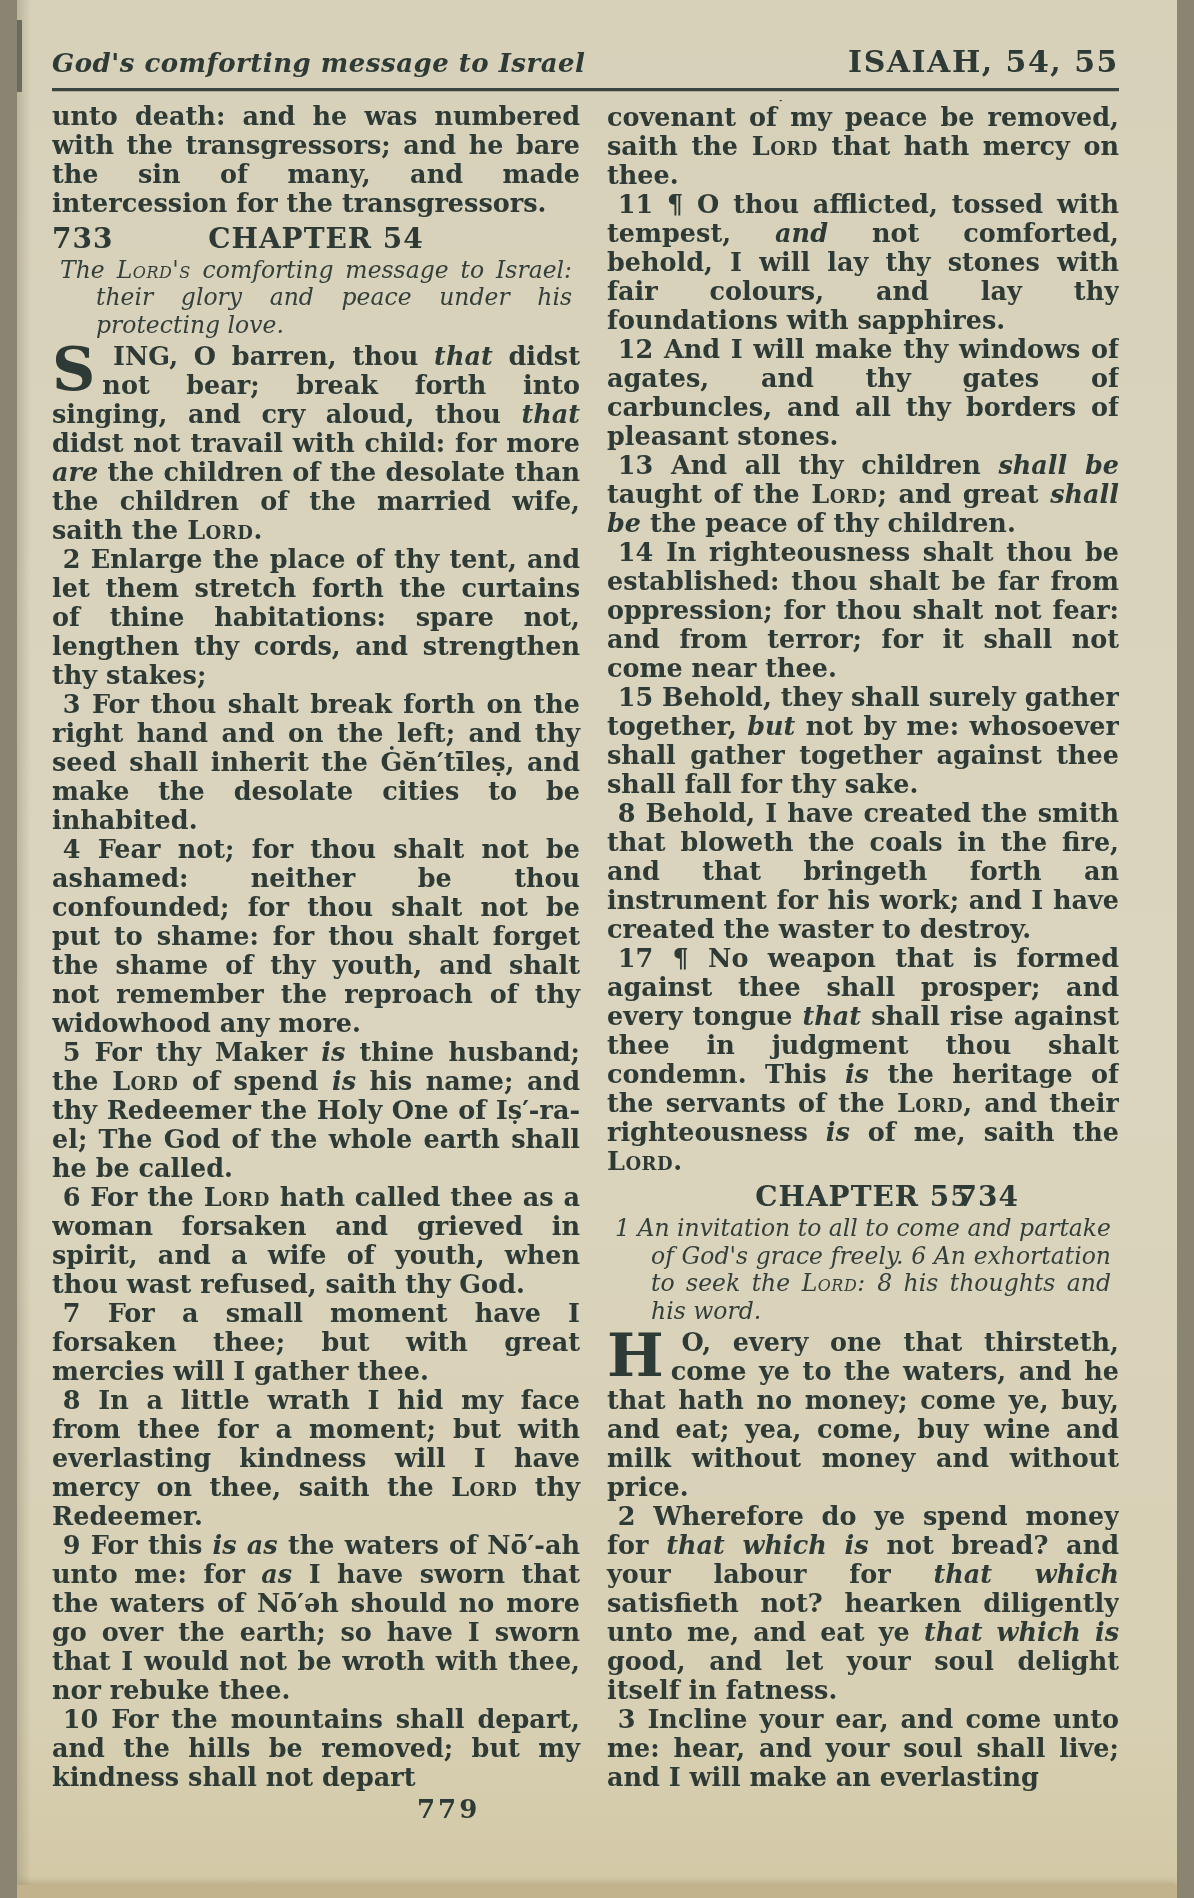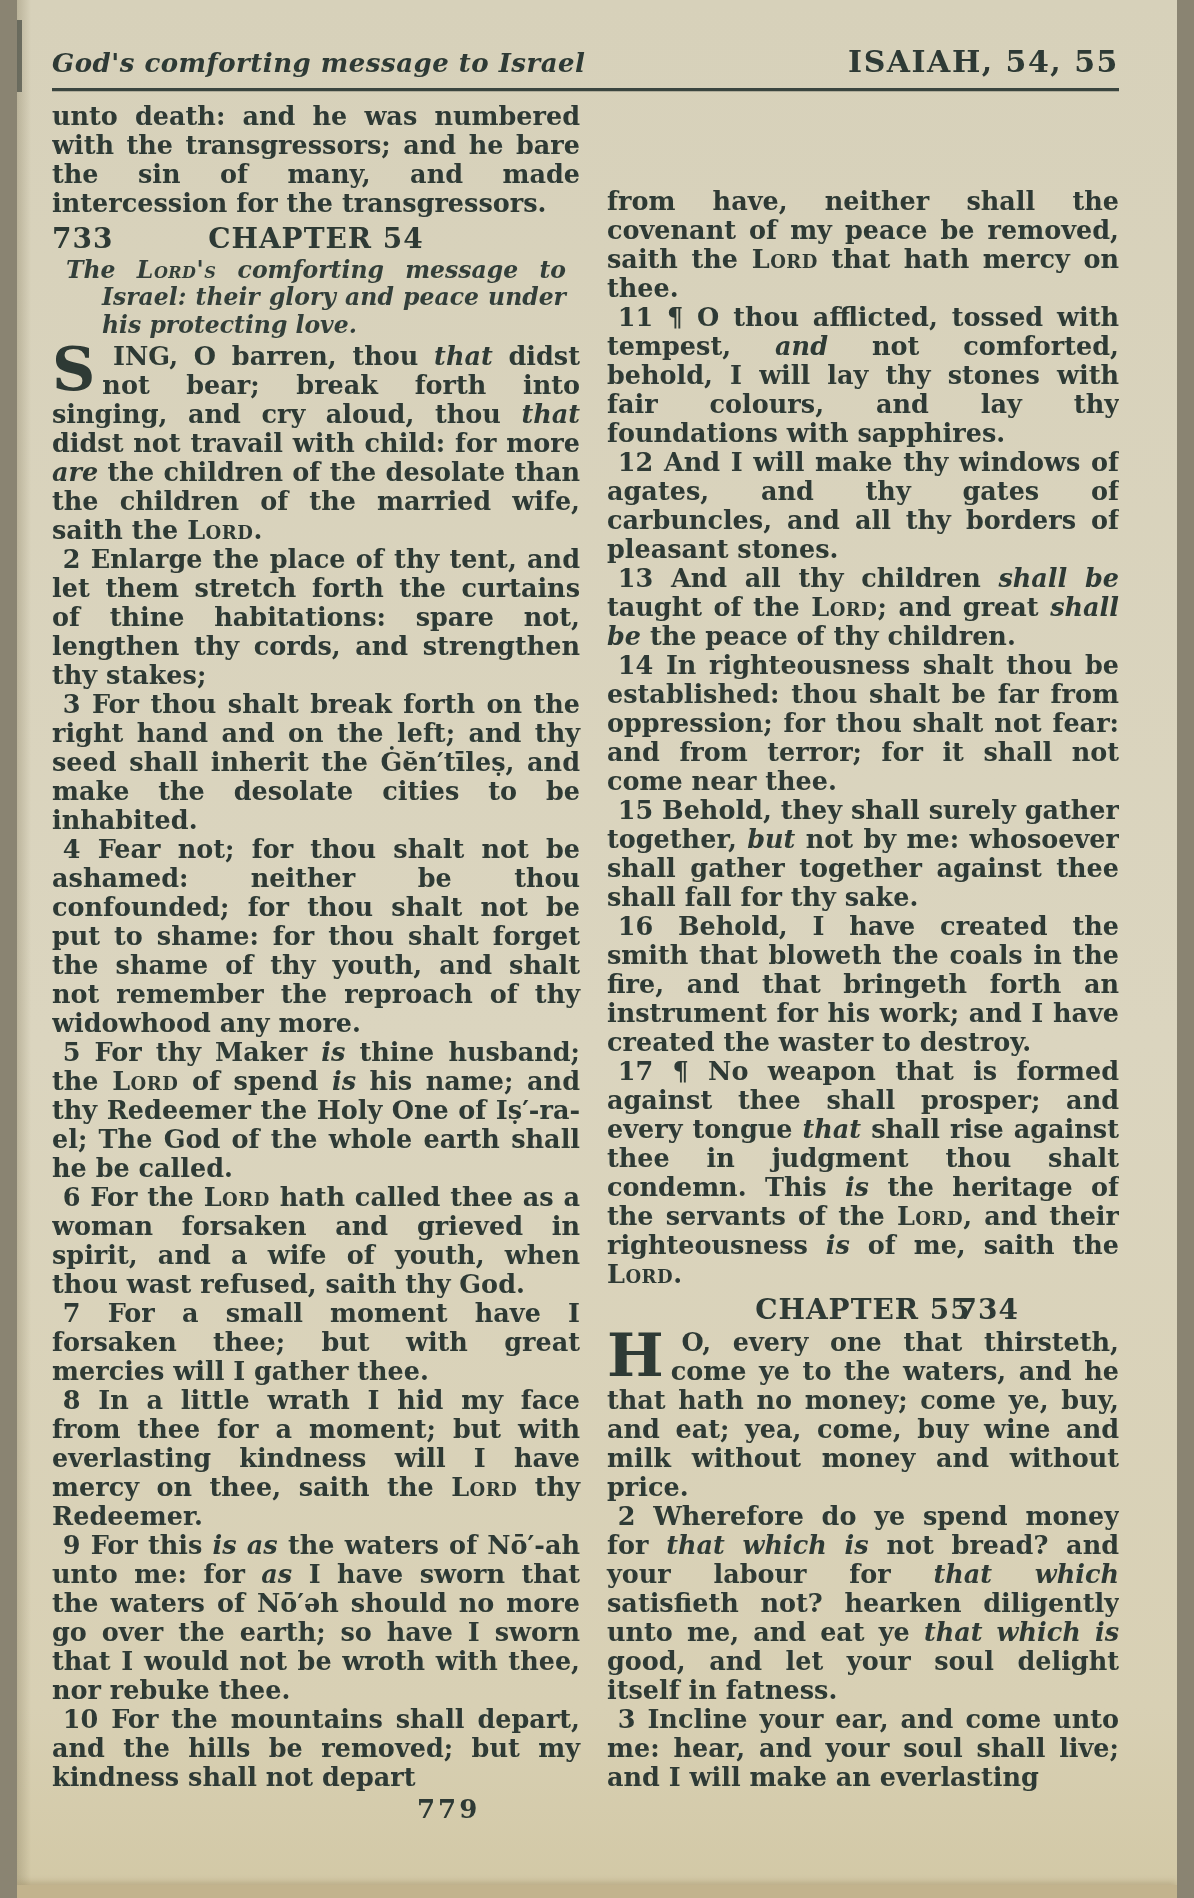--- a/index.html
+++ b/index.html
@@ -31,21 +31,21 @@
   .para{margin:0;}
   .para.verse{text-indent:.42em;}
   .para.plain{text-indent:0;}
   .i{font-style:italic;}
   .sc{font-variant:small-caps;letter-spacing:.5px;}
   .chapter-head{position:relative;text-align:center;font-weight:700;font-size:28px;
     line-height:31px;margin:5px 0 3px;letter-spacing:1px;text-indent:0;}
   .side-num{position:absolute;top:0;}
   .side-num.left{left:0;}
   .side-num.right{right:100px;}
-  .summary{margin:0 14px 3px;font-style:italic;font-weight:700;font-size:23.5px;line-height:27.5px;
+  .summary{margin:0 8px 3px;font-style:italic;font-weight:400;font-size:23.5px;line-height:27.5px;
     padding-left:36px;text-indent:-36px;text-align:justify;color:#333f3a;}
   .dropcap{float:left;font-weight:700;font-size:60px;line-height:48px;padding:3px 7px 0 0;text-indent:0;}
   .pagenum{position:absolute;left:400px;top:1794px;width:140px;
     font-weight:700;font-size:26px;letter-spacing:3px;}
 </style>
 </head>
 <body>
 
 <div class="page">
   <div class="edge-left"></div>
@@ -75,23 +75,24 @@
           <p class="para verse"><span>10 For the mountains shall depart, and the hills be removed; but my kindness shall not depart</span></p>
         </div>
       <div class="divider"></div>
       <div class="col col-right">
           <p class="para plain"><span>from have, neither shall the covenant of my peace be removed, saith the </span><span class="sc">Lord</span><span> that hath mercy on thee.</span></p>
           <p class="para verse"><span>11 ¶ O thou afflicted, tossed with tempest, </span><span class="i">and</span><span> not comforted, behold, I will lay thy stones with fair colours, and lay thy foundations with sapphires.</span></p>
           <p class="para verse"><span>12 And I will make thy windows of agates, and thy gates of carbuncles, and all thy borders of pleasant stones.</span></p>
           <p class="para verse"><span>13 And all thy children </span><span class="i">shall be</span><span> taught of the </span><span class="sc">Lord</span><span>; and great </span><span class="i">shall be</span><span> the peace of thy children.</span></p>
           <p class="para verse"><span>14 In righteousness shalt thou be established: thou shalt be far from oppression; for thou shalt not fear: and from terror; for it shall not come near thee.</span></p>
           <p class="para verse"><span>15 Behold, they shall surely gather together, </span><span class="i">but</span><span> not by me: whosoever shall gather together against thee shall fall for thy sake.</span></p>
-          <p class="para verse"><span>16 Behold, I have created the smith that bloweth the coals in the fire, and that bringeth forth an instrument for his work; and I have created the waster to destroy.</span></p>
+          <p class="para verse"><span>8 Behold, I have created the smith that bloweth the coals in the fire, and that bringeth forth an instrument for his work; and I have created the waster to destroy.</span></p>
           <p class="para verse"><span>17 ¶ No weapon that is formed against thee shall prosper; and every tongue </span><span class="i">that</span><span> shall rise against thee in judgment thou shalt condemn. This </span><span class="i">is</span><span> the heritage of the servants of the </span><span class="sc">Lord</span><span>, and their righteousness </span><span class="i">is</span><span> of me, saith the </span><span class="sc">Lord</span><span>.</span></p>
           <div class="chapter-head"><span class="side-num right">734</span><span class="ch-title">CHAPTER 55</span></div>
+          <p class="summary"><span>1 </span><span class="i">An invitation to all to come and partake of God's grace freely. </span><span>6 </span><span class="i">An exhortation to seek the </span><span class="i sc">Lord:</span><span> 8 </span><span class="i">his thoughts and his word.</span></p>
           <p class="para verse"><span class="dropcap">H</span><span>O, every one that thirsteth, come ye to the waters, and he that hath no money; come ye, buy, and eat; yea, come, buy wine and milk without money and without price.</span></p>
           <p class="para verse"><span>2 Wherefore do ye spend money for </span><span class="i">that which is</span><span> not bread? and your labour for </span><span class="i">that which</span><span> satisfieth not? hearken diligently unto me, and eat ye </span><span class="i">that which is</span><span> good, and let your soul delight itself in fatness.</span></p>
           <p class="para verse"><span>3 Incline your ear, and come unto me: hear, and your soul shall live; and I will make an everlasting</span></p>
         </div>
     </div>
   </div>
 
   <div class="pagenum">779</div>
   <div class="bottom-edge"></div>
 </div>

